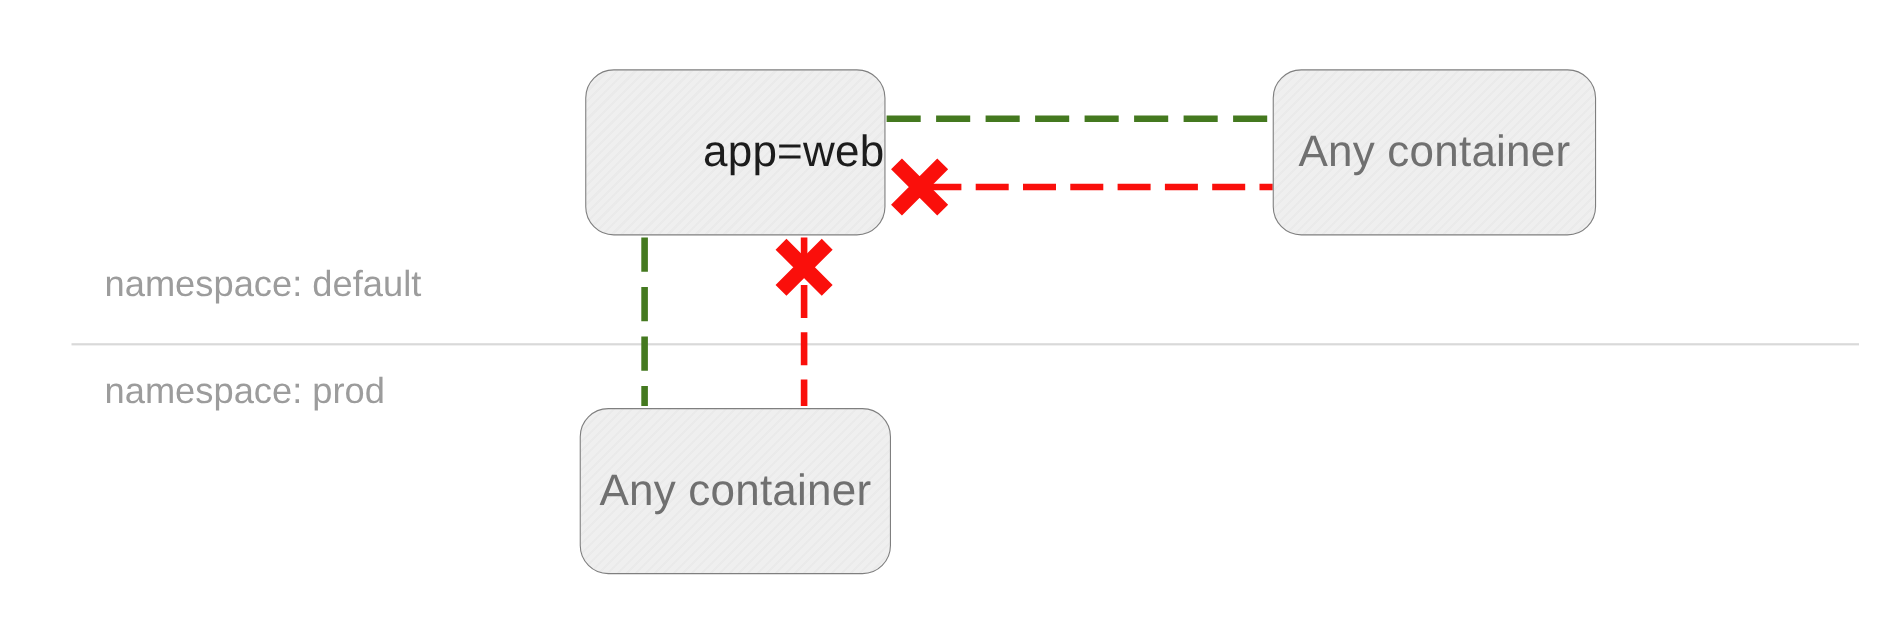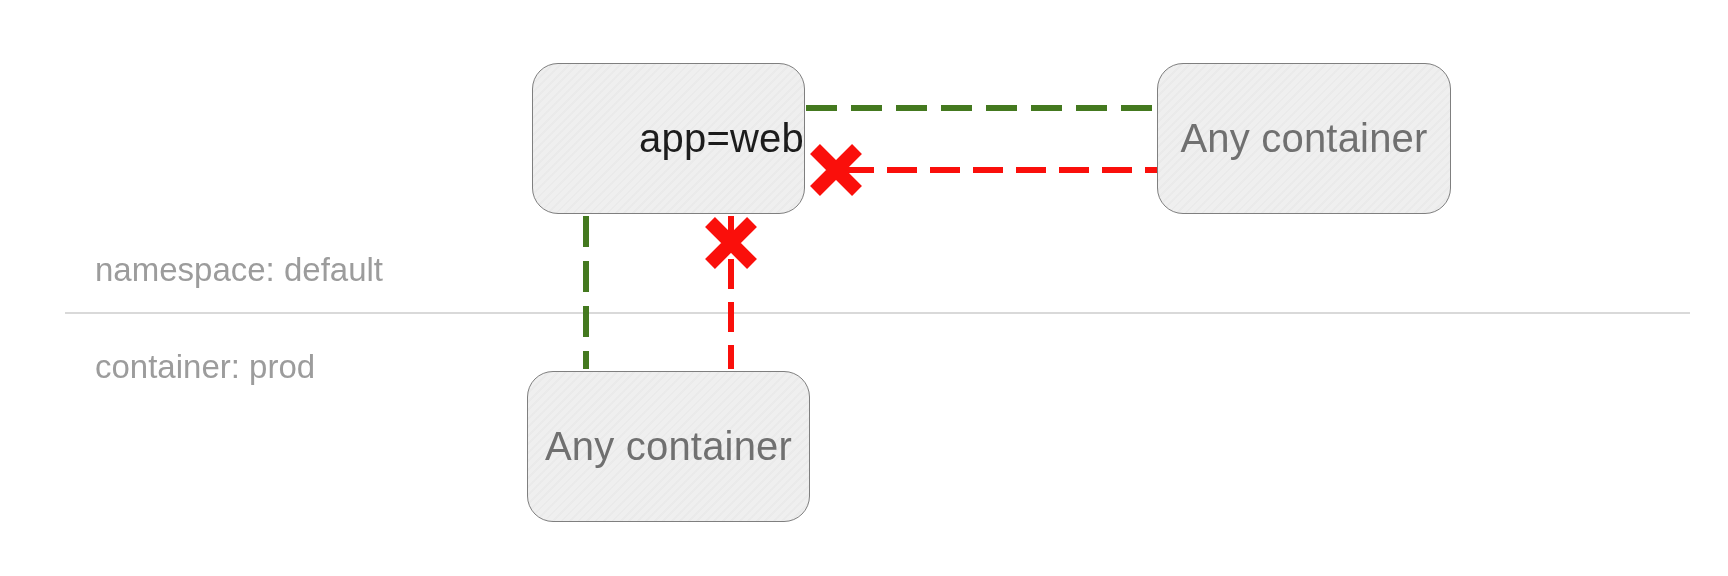--- a/index.html
+++ b/index.html
@@ -42,21 +42,20 @@
   #node-any-default    { left: 1157px; top: 63px;  width: 294px; height: 151px; }
   #node-any-prod       { left: 527px;  top: 371px; width: 283px; height: 151px; }
 
   .ns-label {
     position: absolute;
     left: 95px;
     font-size: 33px;
     line-height: 33px;
     color: var(--namespace-label, #9c9c9c);
     white-space: nowrap;
-    margin-top: 12px;
   }
   #ns-default-label { top: 241px; }
   #ns-prod-label    { top: 338px; }
 
   .divider {
     position: absolute;
     left: 65px;
     top: 312px;
     width: 1625px;
     height: 0;
@@ -90,21 +89,21 @@
   }
 </style>
 </head>
 <body>
 
 <div class="canvas">
 
   <div class="divider"></div>
 
   <div class="ns-label" id="ns-default-label">namespace: default</div>
-  <div class="ns-label" id="ns-prod-label">container: prod</div>
+  <div class="ns-label" id="ns-prod-label">namespace: prod</div>
 
   <svg class="edges-overlay" viewBox="0 0 1728 576">
 
     <line class="conn-allowed" x1="806" y1="108" x2="1157" y2="108"></line>
 
     <line class="conn-blocked" x1="844" y1="170" x2="1157" y2="170"></line>
 
     <line class="conn-allowed" x1="586" y1="216" x2="586" y2="369"></line>
 
     <line class="conn-blocked" x1="731" y1="216" x2="731" y2="369"></line>

